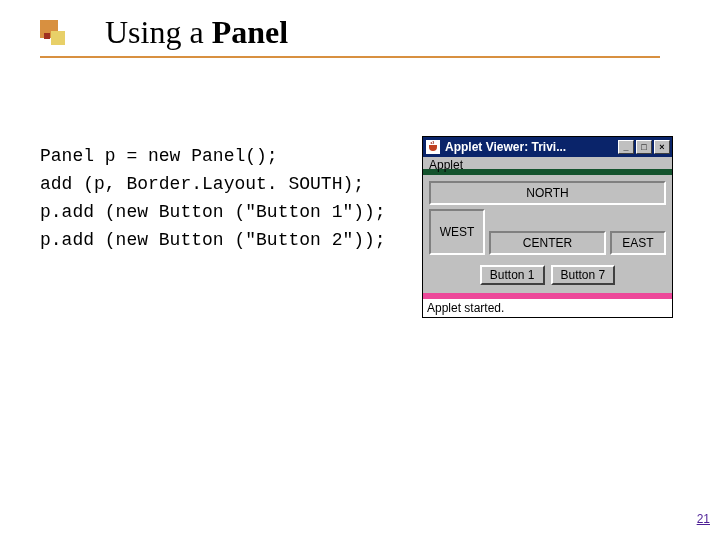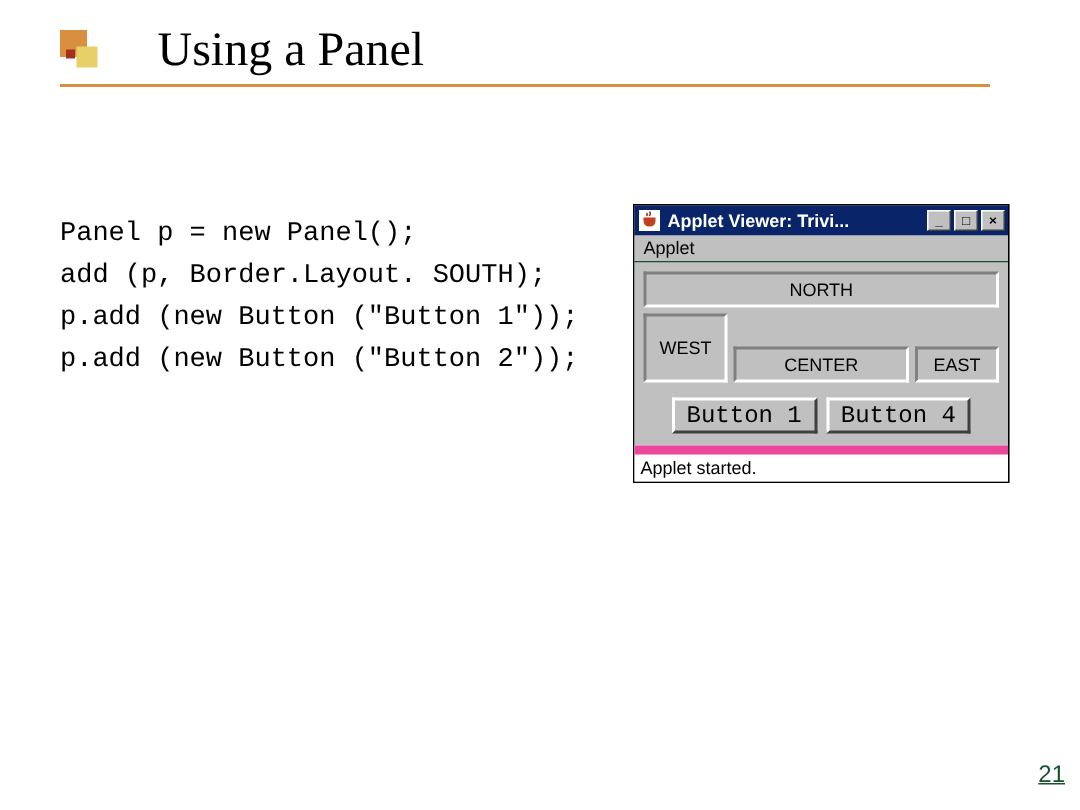--- a/index.html
+++ b/index.html
@@ -51,21 +51,21 @@
     background: #d89040;
   }
   .title {
     position: absolute;
     top: 14px;
     left: 105px;
     font-size: 32px;
     color: #000;
   }
   .title .light { font-weight: normal; }
-  .title .heavy { font-weight: normal; text-align: right; }
+  .title .heavy { font-weight: bold; text-align: right; }
   .code-block {
     position: absolute;
     top: 142px;
     left: 40px;
     font-family: Liberation Mono, monospace;
     font-size: 18px;
     line-height: 28px;
     color: #000;
   }
   .applet-window {
@@ -116,21 +116,21 @@
     justify-content: center;
     font-size: 9px;
     line-height: 1;
     color: #000;
     font-family: Arial, sans-serif;
     font-weight: bold;
   }
   .menubar {
     height: 18px;
     background: #c0c0c0;
-    border-bottom: 1px solid #14532d;
+    border-bottom: 6px solid #14532d;
     padding: 1px 6px;
     font-size: 12px;
     color: #000;
   }
   .client {
     padding: 4px;
     background: #c0c0c0;
     text-align: right;
   }
   .layout-grid {
@@ -158,38 +158,38 @@
   .south-panel {
     display: flex;
     justify-content: center;
     gap: 6px;
     padding: 4px 0;
   }
   .awt-button {
     background: #c0c0c0;
     border: 2px solid;
     border-color: #fff #404040 #404040 #fff;
-    font-size: 16px;
+    font-size: 12px;
     padding: 1px 8px;
-    font-family: Liberation Mono, monospace;
+    font-family: Liberation Sans, sans-serif;
   }
   .statusbar {
     background: #fff;
     border-top: 6px solid #ec4899;
     font-size: 12px;
     color: #000;
     padding: 2px 4px;
   }
   .page-number {
     position: absolute;
     bottom: 14px;
     right: 10px;
     font-family: Arial, sans-serif;
-    font-size: 16px;
-    color: #14532d;
+    font-size: 12px;
+    color: #4c1d95;
     text-decoration: underline;
   }
 </style>
 </head>
 <body>
 
 <div class="title-decoration">
   <div class="deco-square-orange"></div>
   <div class="deco-square-yellow"></div>
   <div class="deco-square-red"></div>
@@ -234,19 +234,19 @@
   </div>
   <div class="client">
     <div class="layout-grid">
       <div class="region north">NORTH</div>
       <div class="region west">WEST</div>
       <div class="region center">CENTER</div>
       <div class="region east">EAST</div>
     </div>
     <div class="south-panel">
       <div class="awt-button">Button 1</div>
-      <div class="awt-button">Button 4</div>
+      <div class="awt-button">Button 7</div>
     </div>
   </div>
   <div class="statusbar">Applet started.</div>
 </div>
 
 <div class="page-number">21</div>
 
 </body></html>

